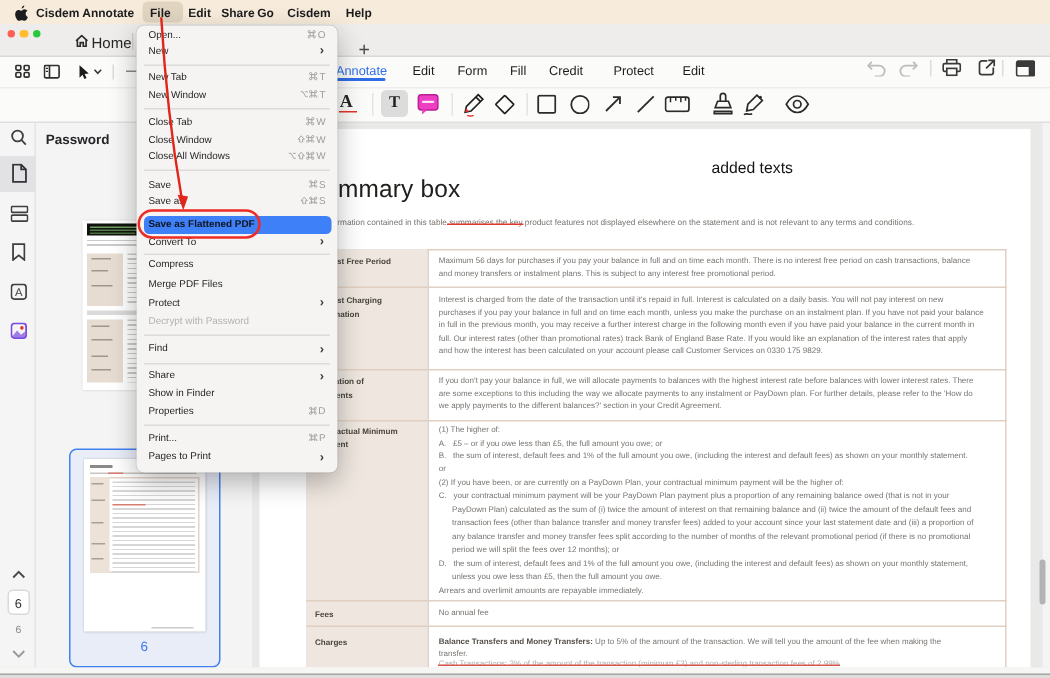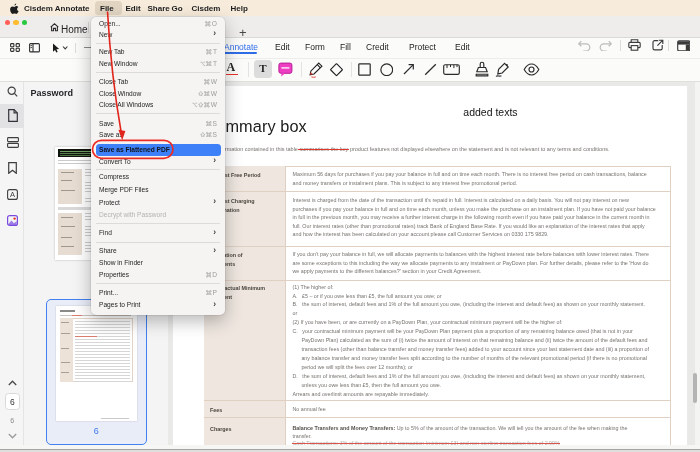--- a/index.html
+++ b/index.html
@@ -118,21 +118,21 @@
  <div style="position:absolute;left:5.5px;top:56px;width:9px;height:1px;background:#a89f96;"></div>
  <div style="position:absolute;left:5.5px;top:66px;width:8px;height:1px;background:#a89f96;"></div>
  <div style="position:absolute;left:19px;top:15px;width:55px;height:61px;background:repeating-linear-gradient(to bottom,#d6d6d6 0,#d6d6d6 0.7px,transparent 0.7px,transparent 3px);"></div>
  <div style="position:absolute;left:19px;top:30.5px;width:22px;height:0.8px;background:#d87d70;"></div>
  <div style="position:absolute;left:45px;top:112px;width:28px;height:1.2px;background:#c9c9c9;"></div>
 </div>
 <div class="abs" id="th2num">6</div>
 
 <div class="abs" id="docbg"></div>
 <div class="abs" id="page">
-<div style="position:absolute;left:290px;top:20px;font-size:10.5px;color:#141414;">added texts</div>
+<div style="position:absolute;left:301px;top:20px;font-size:10.5px;color:#141414;">added texts</div>
 <div style="position:absolute;left:32px;top:30.5px;font-size:16.3px;color:#20201e;letter-spacing:0.1px;">Summary box</div>
 <div class="doctxt" style="left:31.7px;top:60.1px;font-size:5.5px;">The information contained in this table <span id="struck">summarises the key</span> product features not displayed elsewhere on the statement and is not relevant to any terms and conditions.</div>
 <div style="position:absolute;left:30.7px;top:80px;width:467.2px;height:278.5px;border:0.8px solid #e0d0c2;border-bottom:none;box-sizing:border-box;"></div>
 <div style="position:absolute;left:30.7px;top:80px;width:81.5px;height:278.5px;background:#eee6df;"></div>
 <div style="position:absolute;left:30.7px;top:104.7px;width:467.2px;height:0.8px;background:#e0d0c2;"></div>
 <div style="position:absolute;left:30.7px;top:160px;width:467.2px;height:0.8px;background:#e0d0c2;"></div>
 <div style="position:absolute;left:30.7px;top:194.2px;width:467.2px;height:0.8px;background:#e0d0c2;"></div>
 <div style="position:absolute;left:30.7px;top:314.3px;width:467.2px;height:0.8px;background:#e0d0c2;"></div>
 <div style="position:absolute;left:30.7px;top:330.5px;width:467.2px;height:0.8px;background:#e0d0c2;"></div>
 <div style="position:absolute;left:112.2px;top:80px;width:0.8px;height:278.5px;background:#e0d0c2;"></div>

